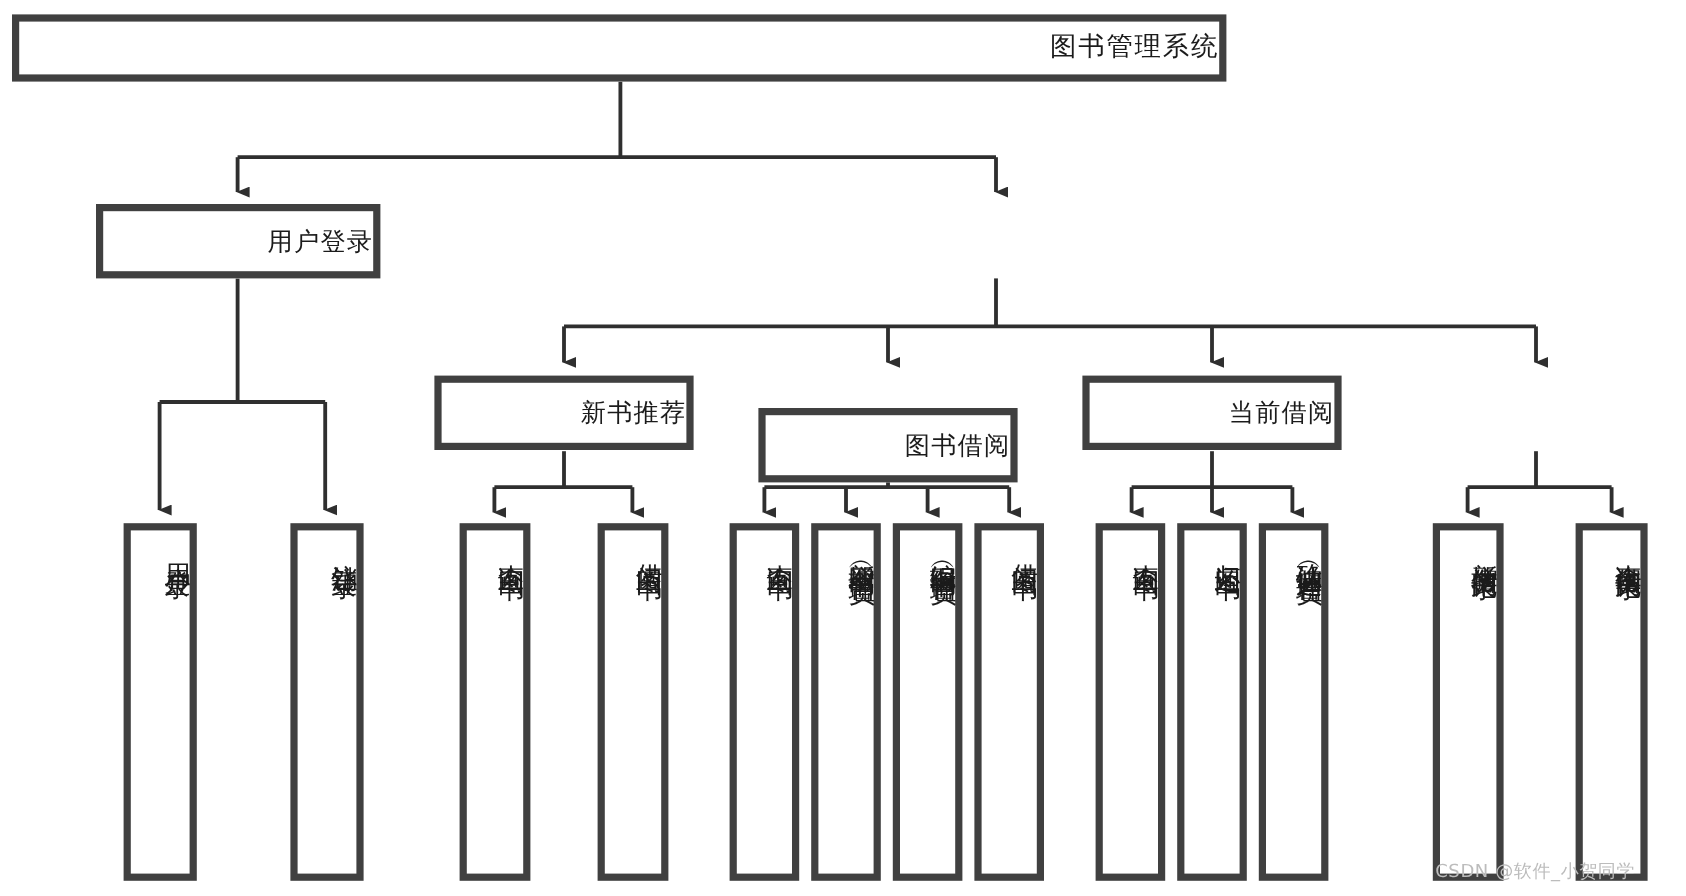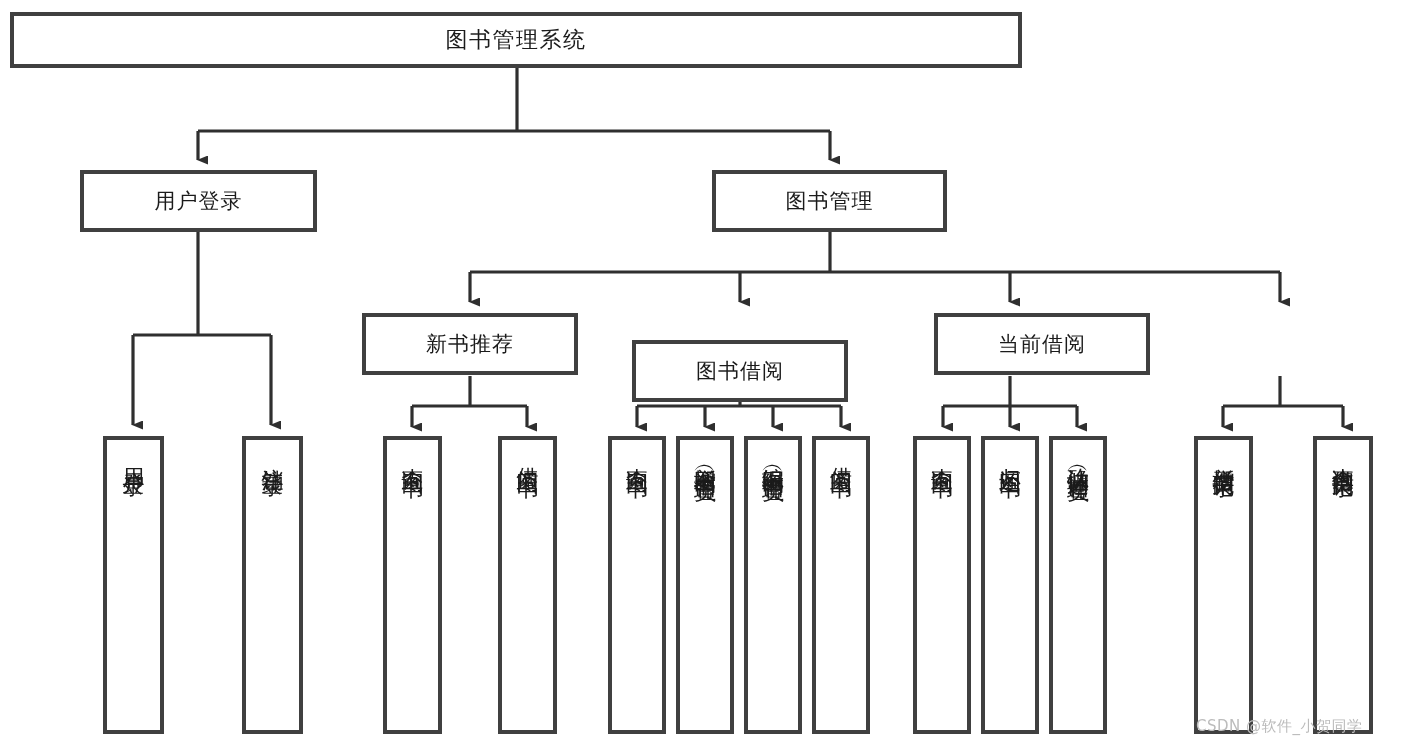--- a/index.html
+++ b/index.html
@@ -23,24 +23,24 @@
     left: 0;
     top: 0;
     width: 1405px;
     height: 747px;
     pointer-events: none;
   }
   .node {
     position: absolute;
     box-sizing: border-box;
     background: #ffffff;
-    border: 4px solid #404040;
+    border: 6px solid #404040;
     display: flex;
     align-items: center;
-    justify-content: center;
+    justify-content: flex-end;
     color: #1b1b1b;
   }
   .node-label {
     display: block;
     text-align: center;
     line-height: 1.25;
     white-space: pre;
   }
   
   .node.horizontal .node-label {
@@ -131,31 +131,28 @@
     </g>
   </svg>
 
   <div class="node root horizontal" style="left:10px; top:12px; width:1012px; height:56px;">
     <span class="node-label">图书管理系统</span>
   </div>
 
   <div class="node horizontal" style="left:80px; top:170px; width:237px; height:62px;">
     <span class="node-label">用户登录</span>
   </div>
-  <div class="node horizontal" style="left:712px; top:170px; width:235px; height:62px;">
-    <span class="node-label">图书管理</span>
-  </div>
 
   <div class="node horizontal" style="left:362px; top:313px; width:216px; height:62px;">
     <span class="node-label">新书推荐</span>
   </div>
   <div class="node horizontal" style="left:632px; top:313px; width:216px; height:62px;margin-top:27px;">
     <span class="node-label">图书借阅</span>
   </div>
-  <div class="node horizontal" style="left:902px; top:313px; width:216px; height:62px;margin-left:32px;">
+  <div class="node horizontal" style="left:902px; top:313px; width:216px; height:62px;">
     <span class="node-label">当前借阅</span>
   </div>
 
   <div class="node leaf" style="left:103px; top:436px; width:61px; height:298px;">
     <span class="node-label">用户登录</span>
   </div>
   <div class="node leaf" style="left:242px; top:436px; width:61px; height:298px;">
     <span class="node-label">注销登录</span>
   </div>
 

